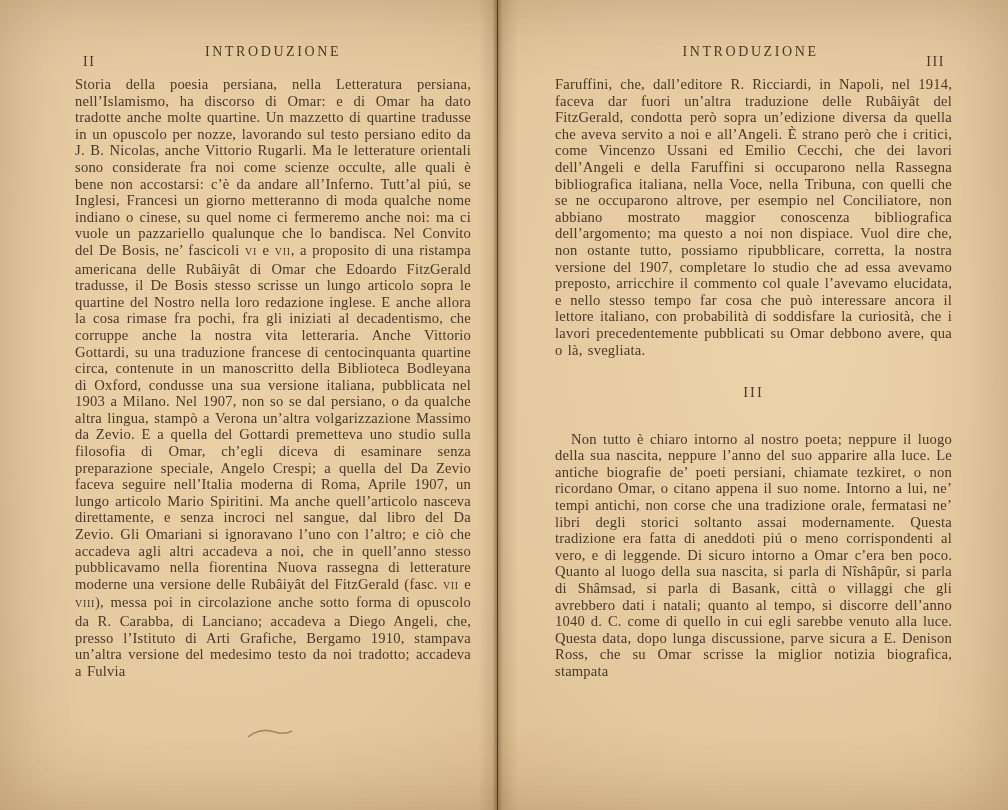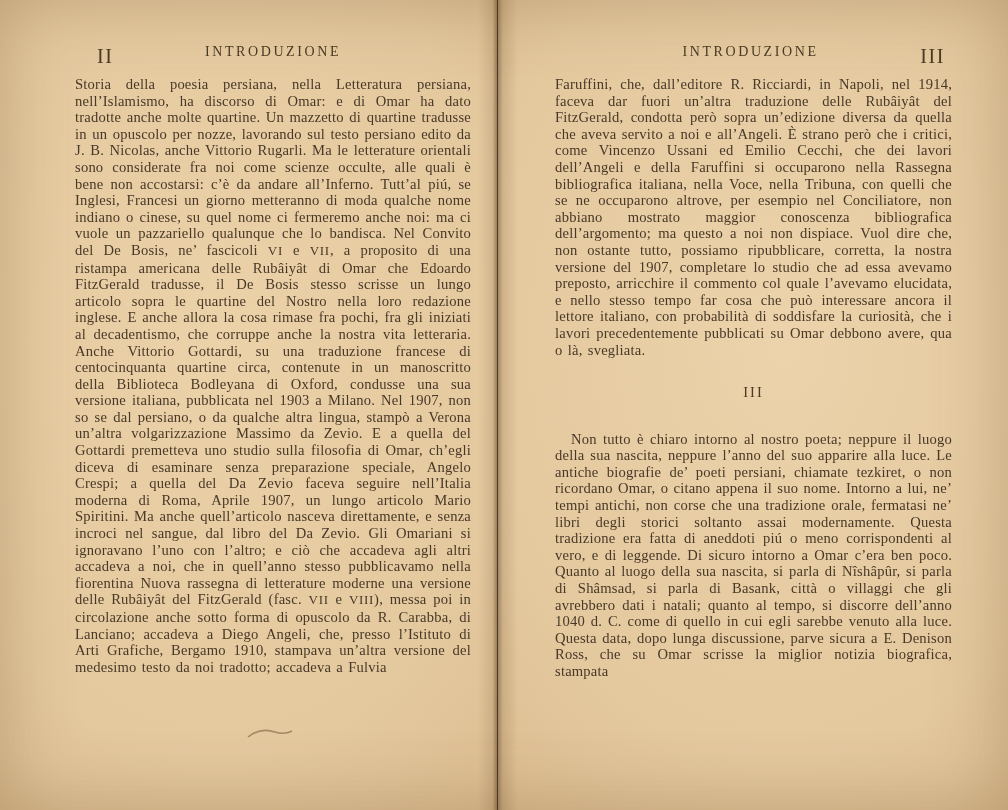--- a/index.html
+++ b/index.html
@@ -68,25 +68,24 @@
   .page.right .page-header { left: 55px; width: 397px; }
   .running-title {
     display: block;
     text-align: center;
     font-size: 14px;
     letter-spacing: 2.6px;
     color: #493925;
   }
   .page-num {
     position: absolute;
-    top: 1px;
-    font-size: 20px;
+    top: 10px;
+    font-size: 14px;
     letter-spacing: 1.6px;
     color: #493925;
-    margin-left: 14px;
   }
   .page-num.num-left { left: 8px; }
   .page-num.num-right { right: 4px; }
   .page-body {
     position: absolute;
     top: 76px;
     text-align: justify;
     font-size: 14.6px;
     line-height: 16.6px;
     letter-spacing: 0.2px;
@@ -102,21 +101,21 @@
   }
   .para.indent { text-indent: 16px; }
   .section-heading {
     text-align: center;
     margin: 26px 0 30px 0;
     font-size: 14.5px;
     letter-spacing: 2px;
     color: #493925;
   }
   .seg-italic { }
-  .seg-small-caps { font-size: 13px; letter-spacing: 0.7px; }
+  .seg-small-caps { font-size: 10px; letter-spacing: 0.7px; }
   .pen-mark {
     position: absolute;
     left: 245px;
     top: 724px;
   }
 </style>
 </head>
 <body>
 
 <div class="spread">

